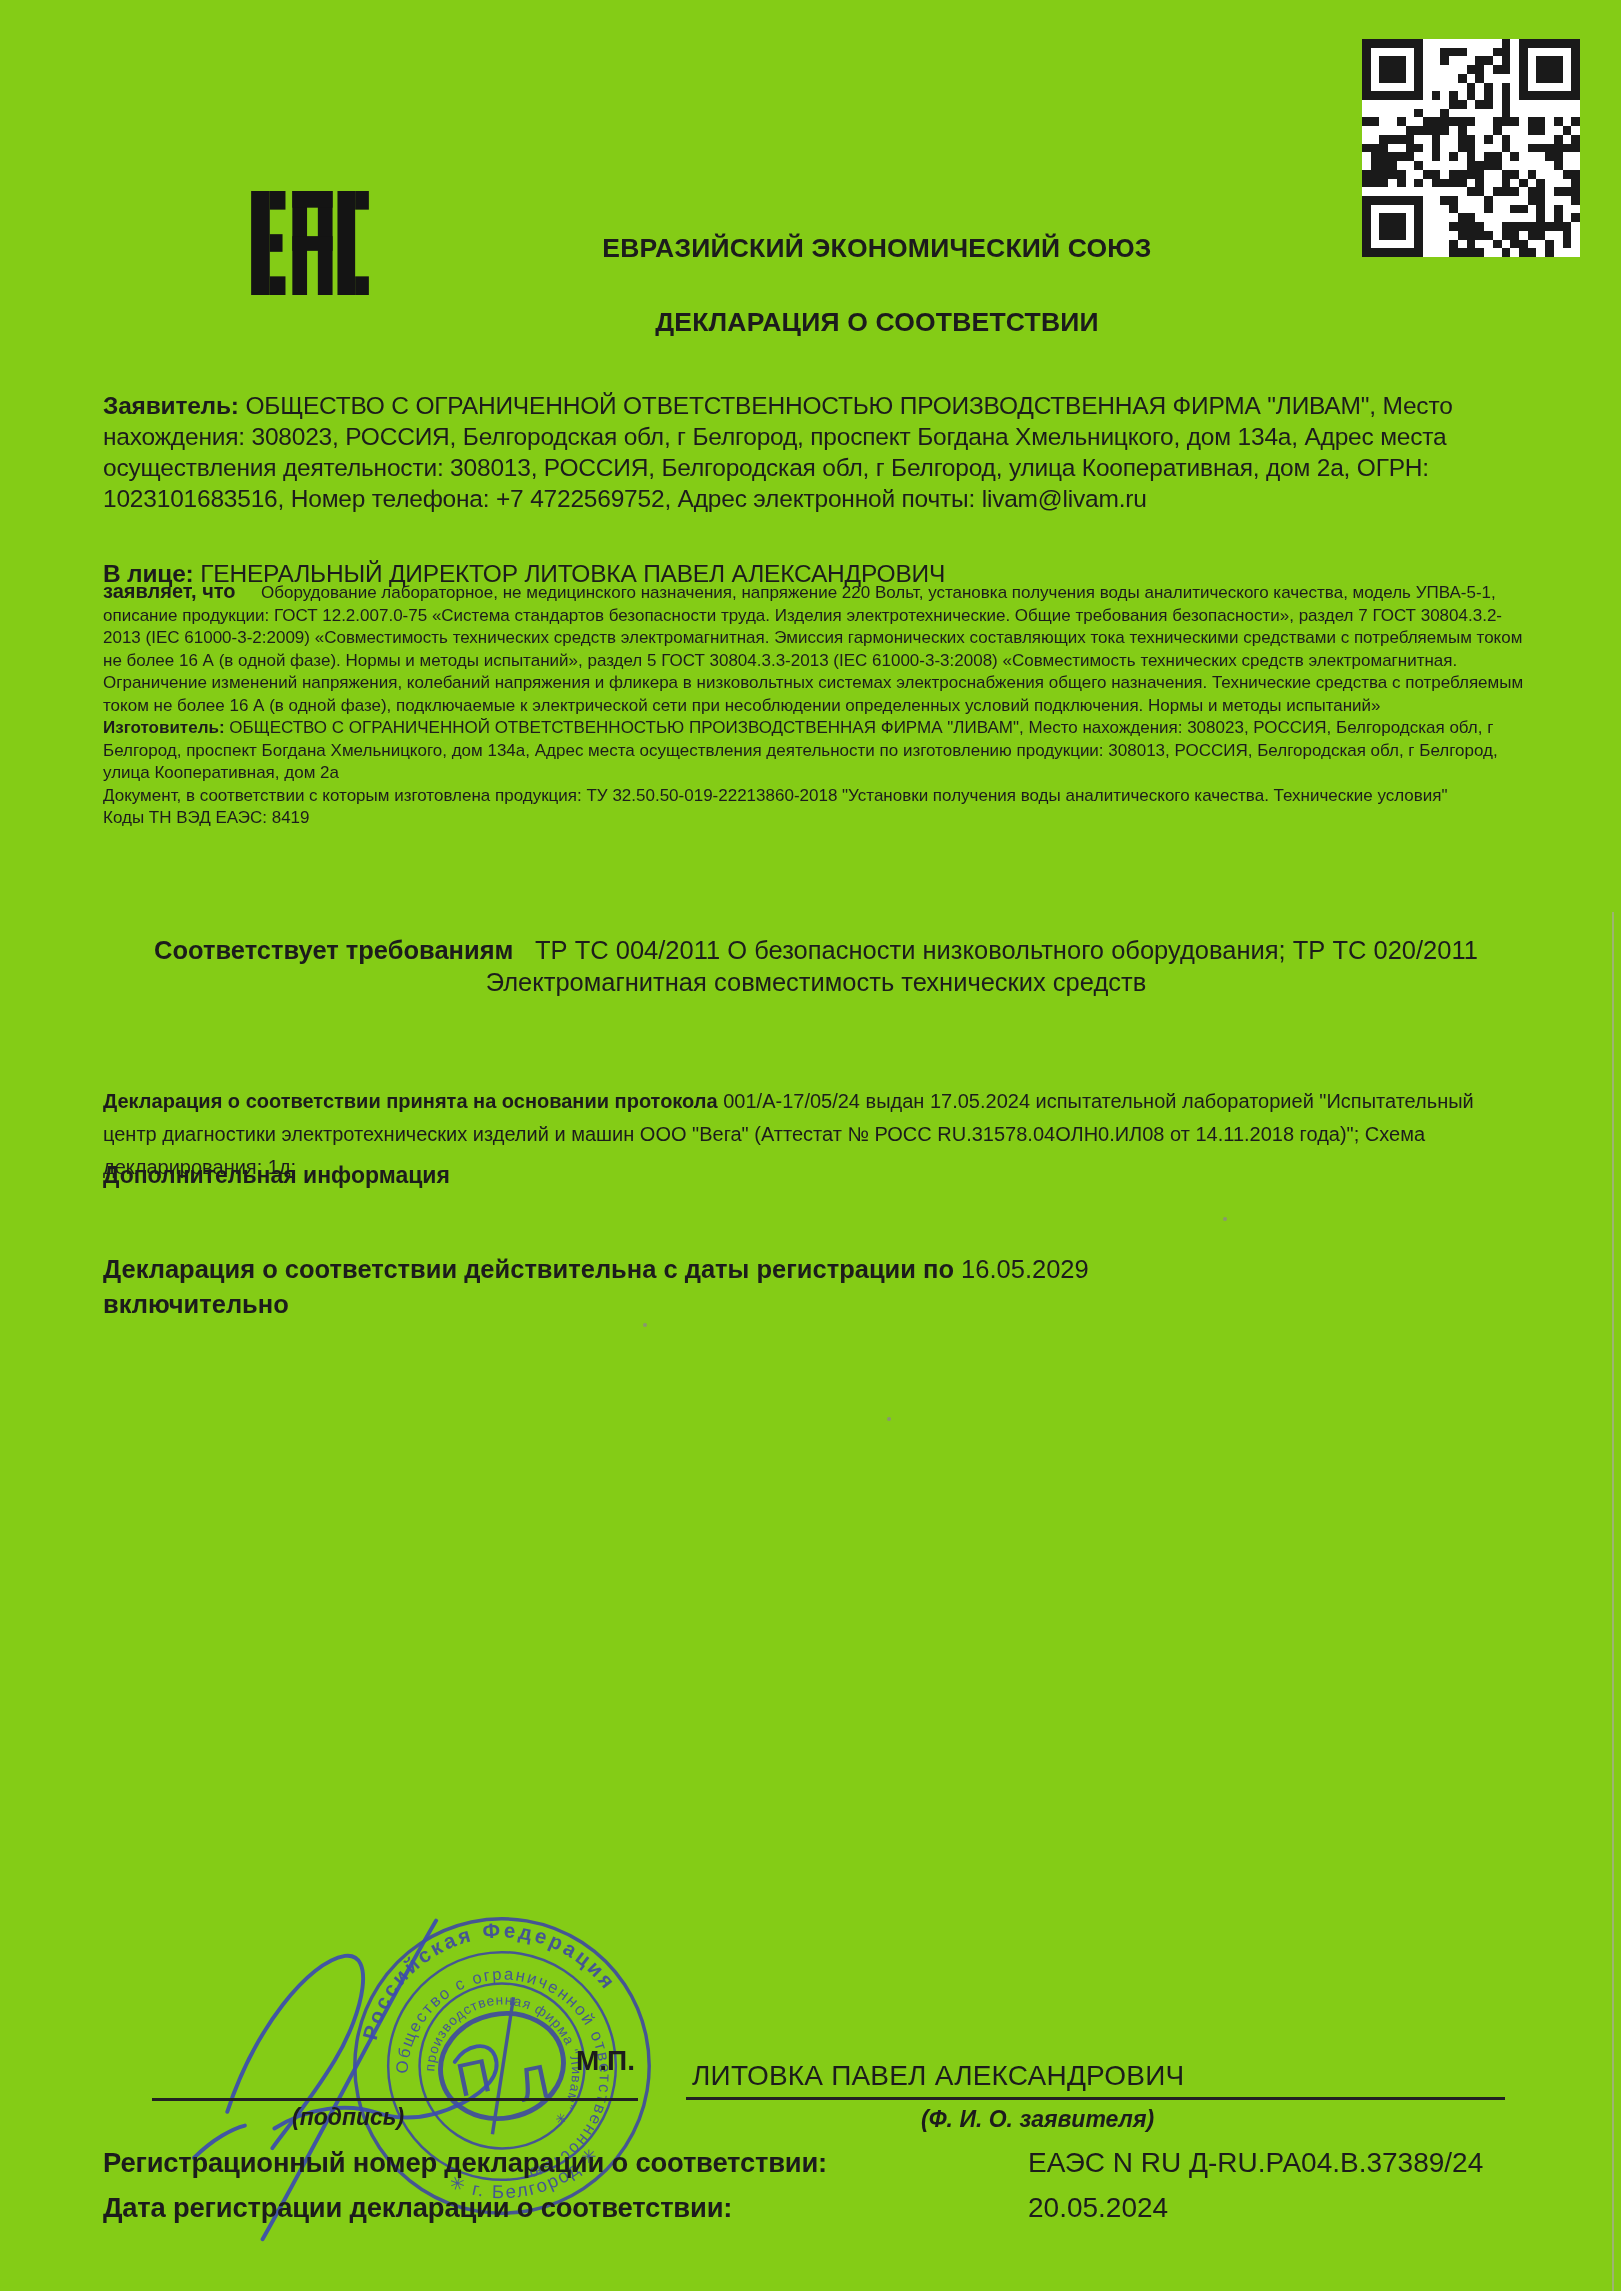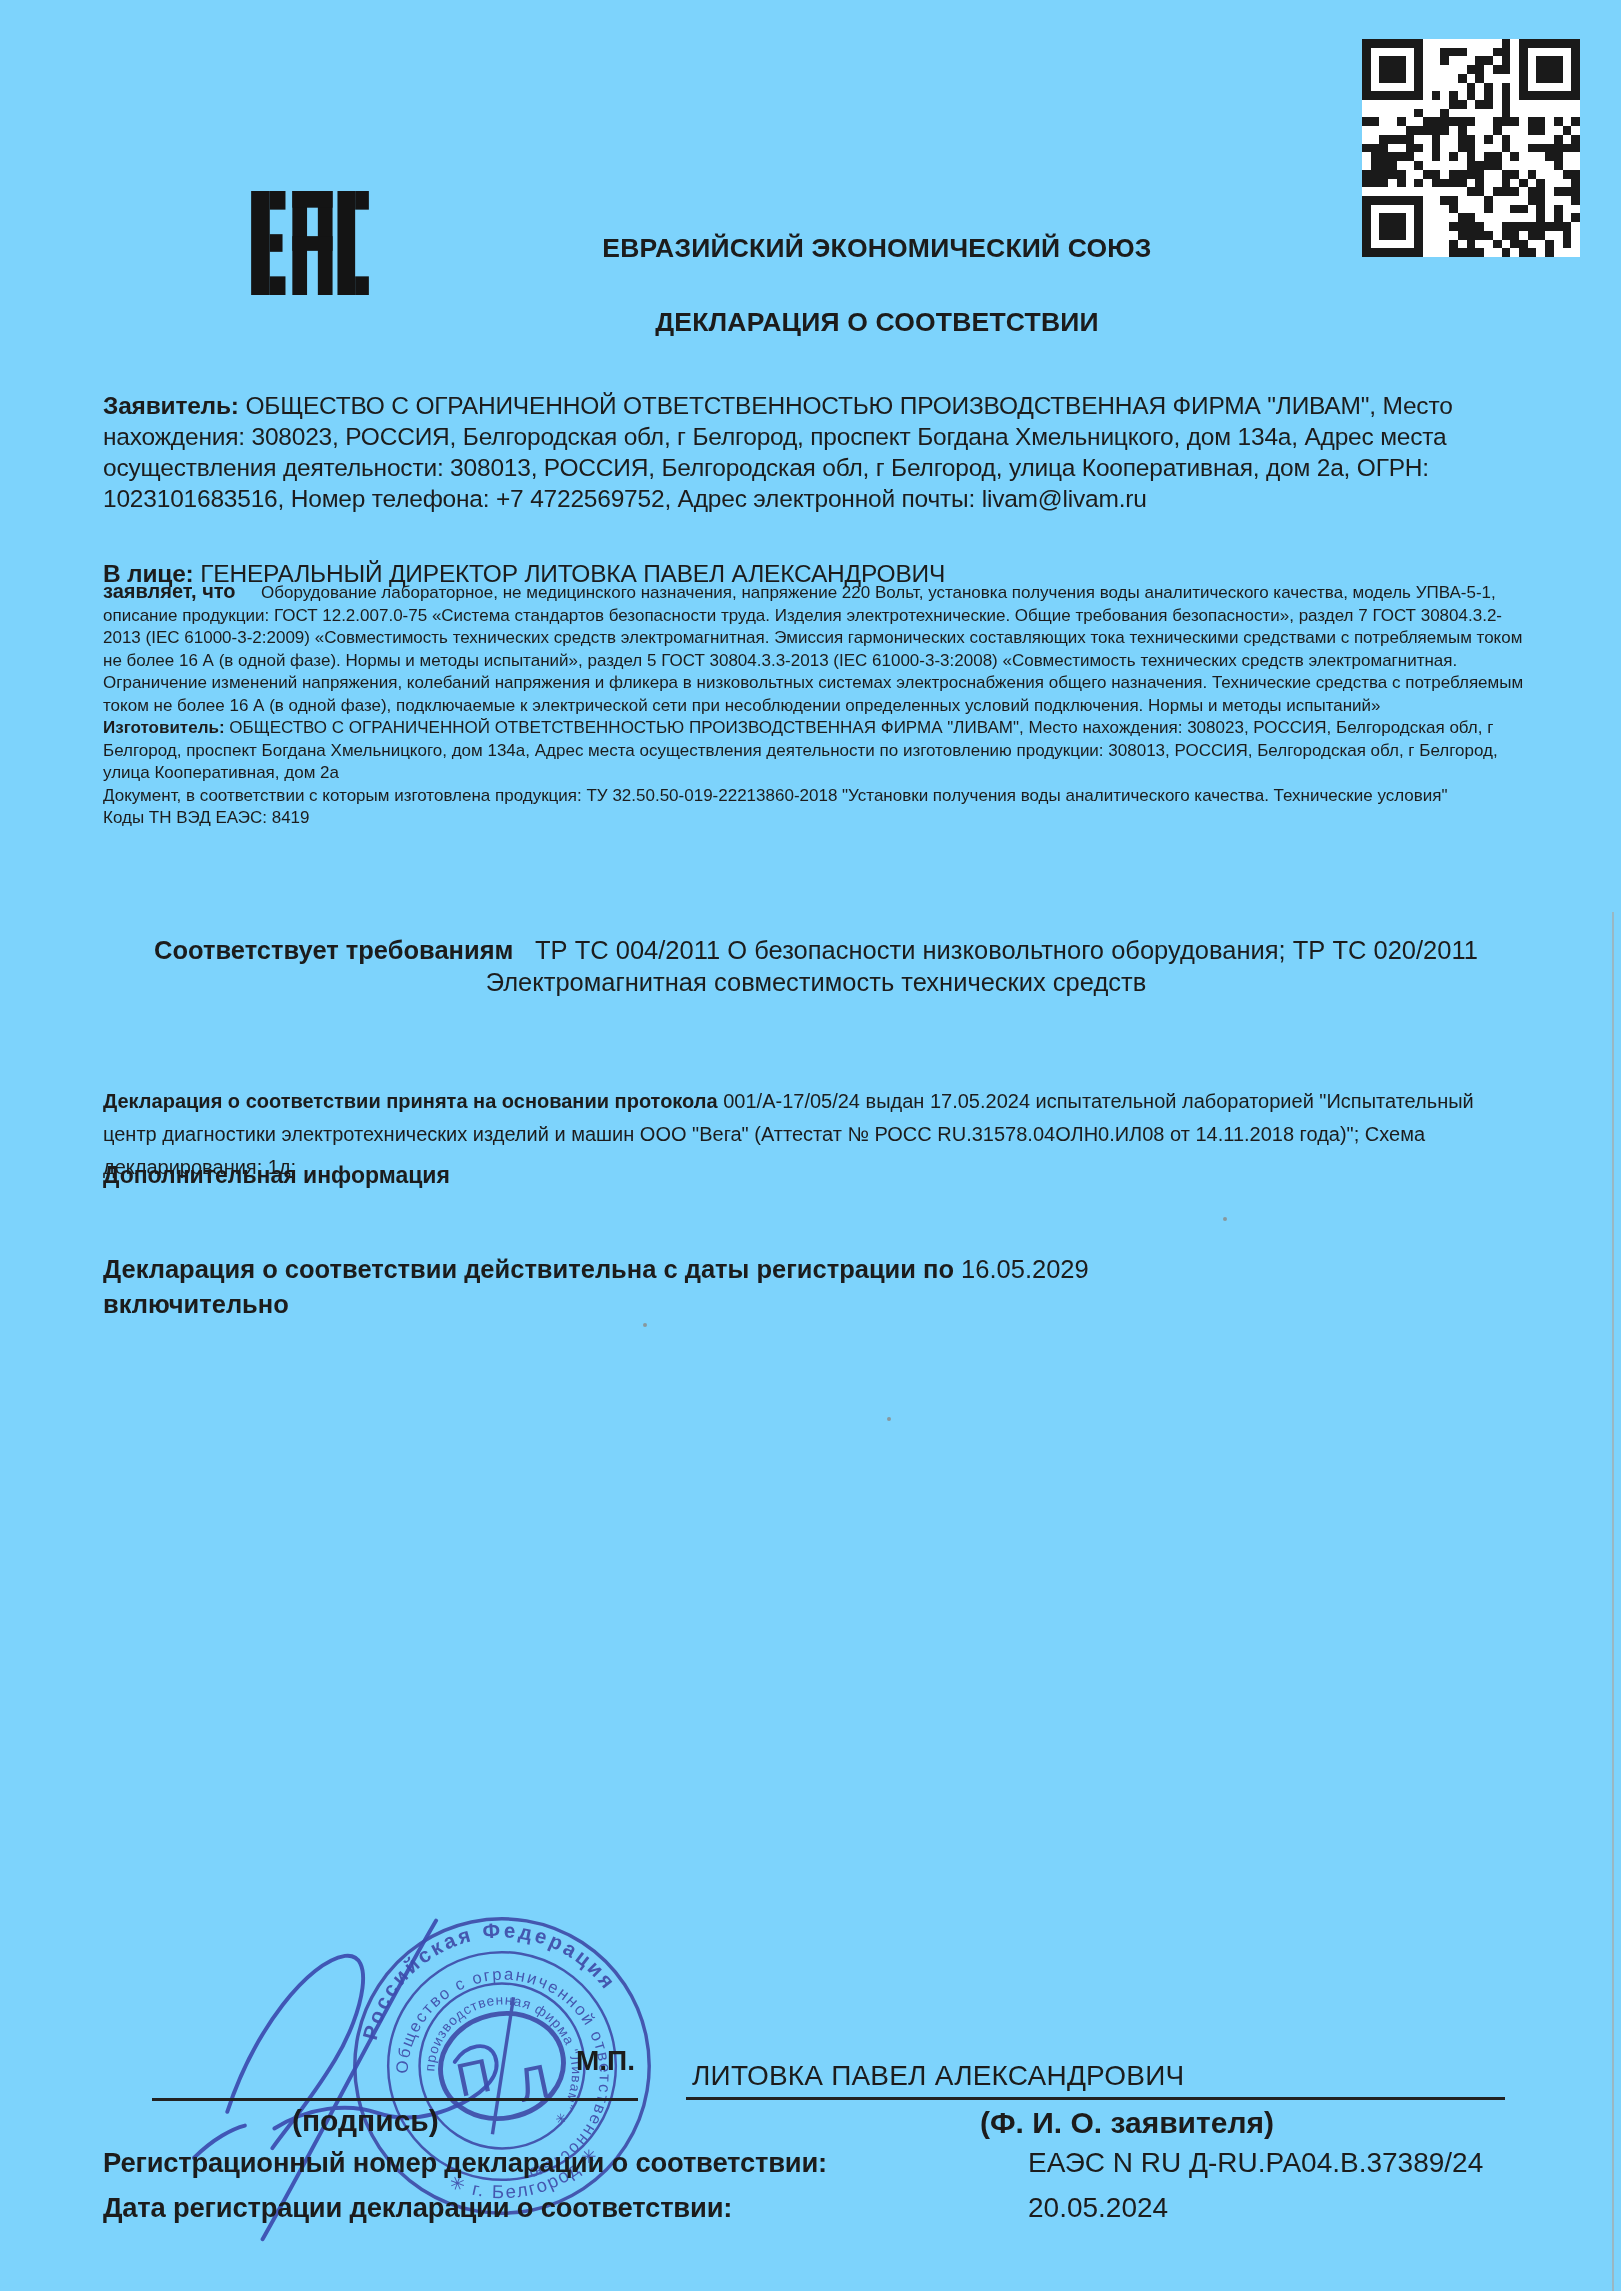--- a/index.html
+++ b/index.html
@@ -1,18 +1,18 @@
 <!DOCTYPE html>
 <html><head>
 <meta charset="utf-8">
 <style>
   html,body{margin:0;padding:0;background:#e8e8e6;}
   .page{
     position:relative;width:1621px;height:2292px;margin:0 auto;
-    background:#7dd3fc;overflow:hidden;
+    background:#84cc16;overflow:hidden;
     font-family:"Liberation Sans","DejaVu Sans",sans-serif;
     color:#1c1c1c;
   }
   .abs{position:absolute;}
   
   .eac-logo{left:251px;top:191px;width:118px;height:104px;}
   .qr{left:1362px;top:39px;width:218px;height:218px;}
   .hline{left:343px;width:1068px;text-align:center;font-weight:bold;font-size:26.5px;letter-spacing:0.2px;}
   .h1{top:233px;}
   .h2{top:307px;}
@@ -31,21 +31,21 @@
   .validity{top:1226px;font-size:25.5px;line-height:35px;font-weight:bold;}
   .validity .norm{font-weight:normal;}
   
   .stamp{left:345px;top:1909px;width:314px;height:314px;opacity:.88;}
   .sig{left:137px;top:1901px;width:510px;height:353px;opacity:.92;}
   .mp{left:576px;top:2045px;font-size:28px;font-weight:bold;}
   .fio-name{left:692px;top:2060px;font-size:28px;letter-spacing:0.2px;}
   .uline{height:2.9px;background:#222;}
   .ul-left{left:152px;top:2098px;width:486px;}
   .ul-right{left:686px;top:2097px;width:819px;}
-  .cap{font-size:30px;font-weight:bold;text-align:right;}
+  .cap{font-size:23px;font-weight:bold;text-align:left;font-style:italic;}
   .cap-sign{left:292px;top:2104px;width:127px;}
   .cap-fio{left:921px;top:2106px;width:353px;}
   .reg-label{left:103px;font-size:27.4px;font-weight:bold;letter-spacing:-0.2px;}
   .reg-value{left:1028px;font-size:28px;}
   .row1{top:2147px;}
   .row2{top:2192px;}
   
   .scan-edge{left:1612px;top:912px;width:2px;height:1380px;background:#a9a8a4;opacity:.65;}
   .speck{width:3.9px;height:3.9px;border-radius:50%;background:#8a8a86;opacity:.8;}
 </style>

